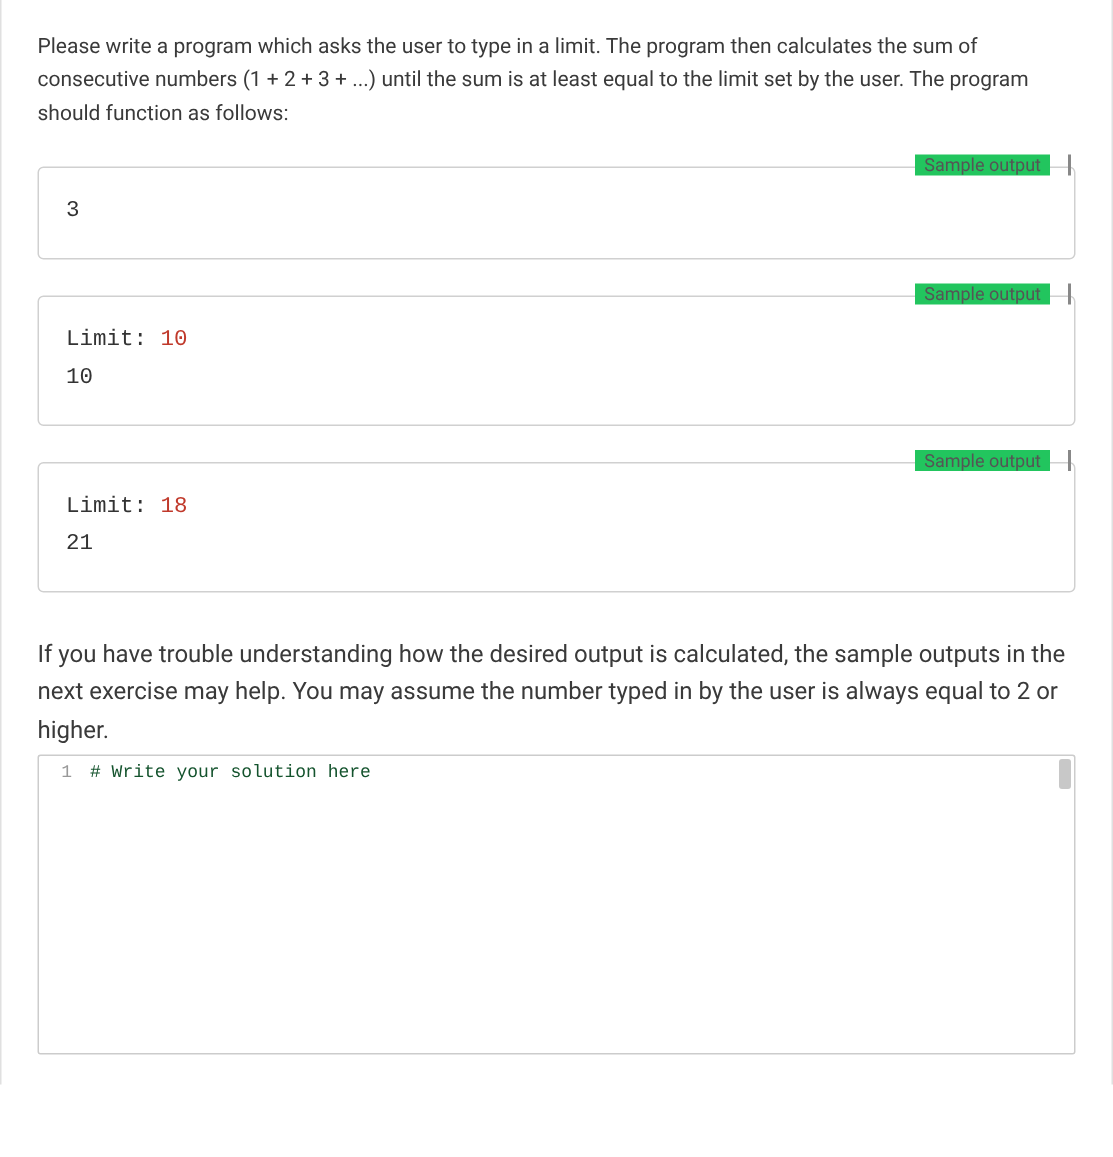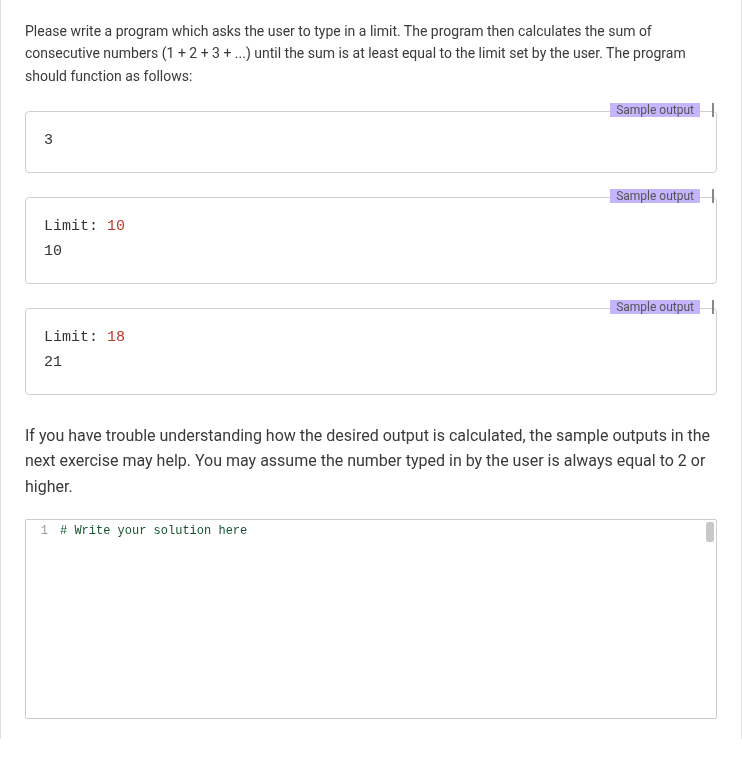--- a/index.html
+++ b/index.html
@@ -28,21 +28,21 @@
       border-radius: 4px;
       padding: 16px 18px 18px 18px;
       margin-bottom: 24px;
     }
     .sample-label {
       position: absolute;
       top: -9px;
       right: 16px;
       font-size: 12px;
       color: #555;
-      background: #c4b5fd;
+      background: #22c55e;
       padding: 0 6px;
     }
     .sample-label::after {
       content: "";
       position: absolute;
       right: -14px;
       top: 50%;
       transform: translateY(-50%);
       width: 2px;
       height: 14px;
@@ -55,21 +55,21 @@
       color: #333;
     }
     .sample-input {
       color: #c0392b;
     }
     .hint-text {
       font-size: 16px;
       line-height: 1.6;
       color: #3a3a3a;
       margin-top: 28px;
-      margin-bottom: 20px;
+      margin-bottom: 4px;
     }
     .editor-box {
       border: 1px solid #ccc;
       border-radius: 2px;
       min-height: 200px;
       background: #fff;
       position: relative;
     }
     .editor-line {
       display: flex;

